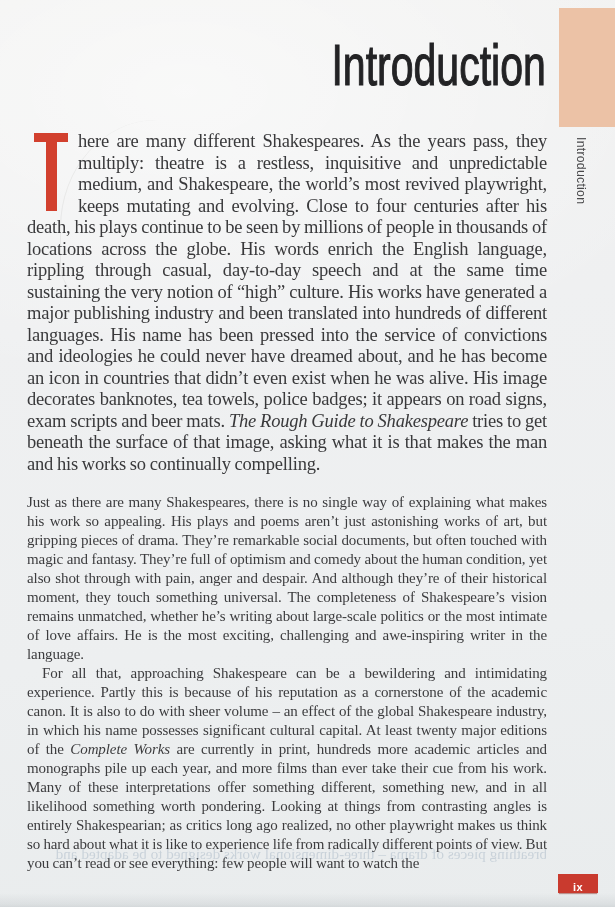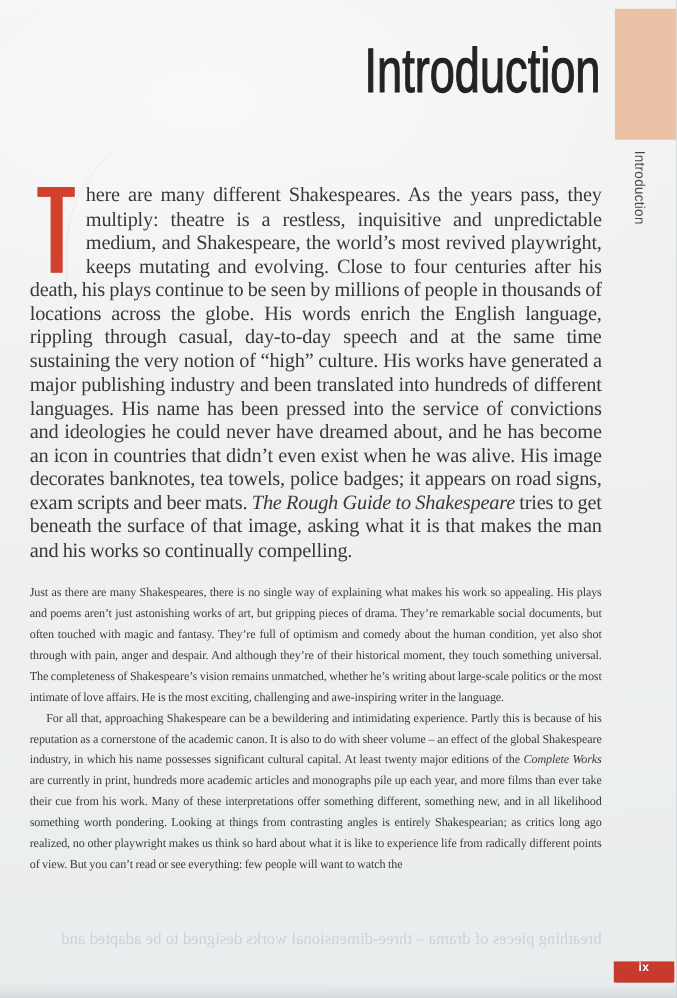--- a/index.html
+++ b/index.html
@@ -78,21 +78,20 @@
     transform: scale(1, 0.94);
     transform-origin: top right;
   }
 
   .body-col {
     position: absolute;
     left: 27px;
     top: 131px;
     width: 520px;
     text-align: justify;
-    margin-top: 37px;
   }
 
   .p-large {
     margin: 0;
     font-size: 18.5px;
     line-height: 21.5px;
     letter-spacing: -0.2px;
     word-spacing: -0.6px;
     color: #39393b;
   }
@@ -109,21 +108,21 @@
     background: var(--accent_red, #d2402e);
   }
   .drop-cap .stem {
     position: absolute; left: 19px; top: 2px; width: 11px; height: 78px;
     background: var(--accent_red, #d2402e);
   }
   .drop-cap .letter { font-size: 0; line-height: 0; color: var(--accent_red, #d2402e); }
 
   .p-small {
     margin: 18px 0 0 0;
-    font-size: 11px;
+    font-size: 15px;
     line-height: 19px;
     letter-spacing: -0.1px;
     word-spacing: -0.4px;
     color: #3c3c3e;
   }
   .p-small.indent {
     margin-top: 0;
     text-indent: 15px;
   }
 
@@ -139,26 +138,26 @@
     color: #7e95ac;
     opacity: 0.30;
     filter: blur(0.5px);
     pointer-events: none;
   }
 
   .page-num-badge {
     position: absolute;
     left: 558px;
     top: 874px;
-    width: 55px;
+    width: 40px;
     height: 19px;
     background: var(--pagenum_red, #c93a2e);
     box-shadow: 0 2px 1px -1px rgba(130, 35, 25, 0.45);
     display: flex;
-    align-items: flex-start;
+    align-items: flex-end;
     justify-content: center;
   }
   .page-num-badge .num {
     font-family: "Liberation Sans", "DejaVu Sans", sans-serif;
     font-size: 11px;
     font-weight: 700;
     color: #ffffff;
     letter-spacing: 0.5px;
   }
 

